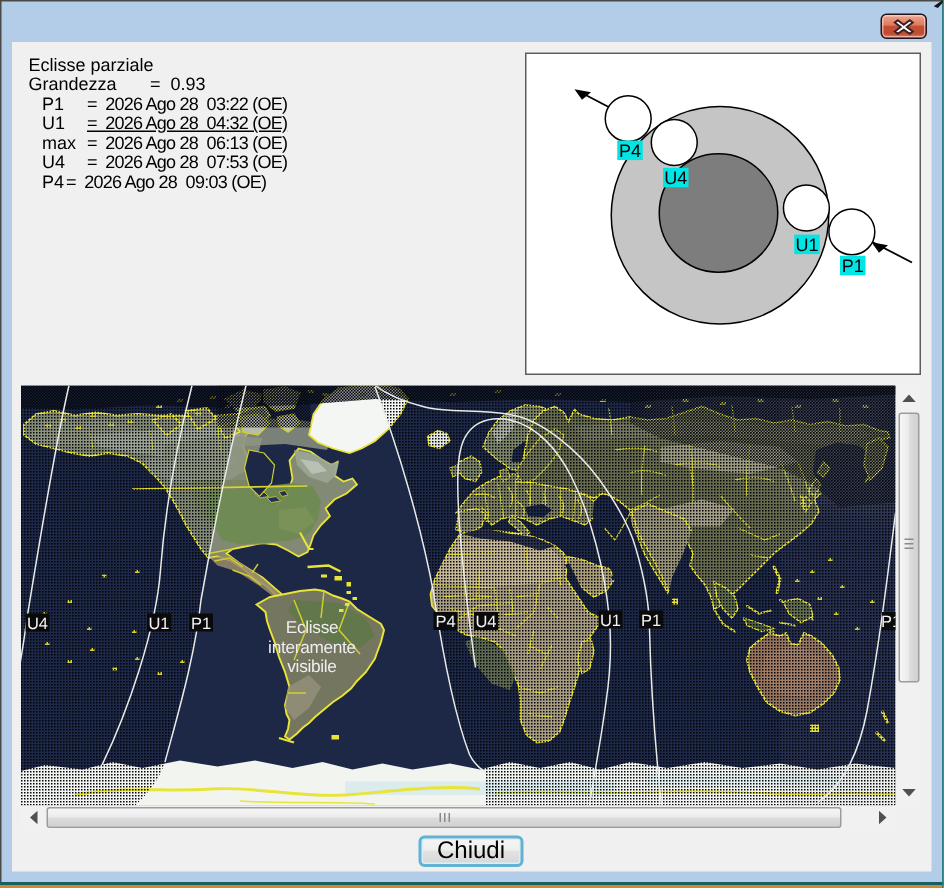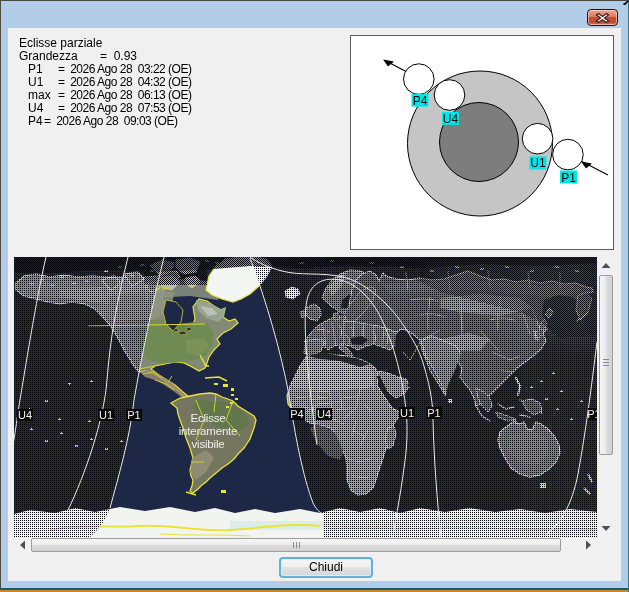--- a/index.html
+++ b/index.html
@@ -16,41 +16,41 @@
 .tealr { position:absolute; left:628px; top:0px; width:1px; height:592px; background:#2c7d84; }
 #info { position:absolute; left:0; top:0; font-size:12px; color:#000; }
 #info div { position:absolute; white-space:pre; }
 #info .v { letter-spacing:-0.5px; }
 #diagbox { position:absolute; left:350px; top:35px; width:264px; height:215px; background:#fff; border:1px solid #5c5c5c; }
 #mapsvg { position:absolute; left:0; top:0; }
 .sb { position:absolute; background:#f1f1f1; }
 .thumb { position:absolute; border:1px solid #9c9c9c; border-radius:2px; }
 .hth { background:linear-gradient(180deg,#f6f6f6 0%,#ececec 45%,#dcdcdc 55%,#d0d0d0 100%); }
 .vth { background:linear-gradient(90deg,#f6f6f6 0%,#ececec 45%,#dcdcdc 55%,#d0d0d0 100%); }
-#chiudi { position:absolute; left:279px; top:557px; width:94px; height:21px; border-radius:4px;
+#chiudi { position:absolute; left:279px; top:557px; width:70px; height:21px; border-radius:4px;
   border:2px solid #62b2d4; box-shadow:inset 0 0 0 1px #d9eef8;
   background:linear-gradient(180deg,#f4f4f4 0%,#efefef 45%,#e2e2e2 50%,#d7d7d7 100%);
-  font-size:12px; color:#000; text-align:center; line-height:17px; }
+  font-size:16px; color:#000; text-align:center; line-height:17px; }
 </style></head>
 <body>
 <div id="win">
  <div id="frame"></div>
  <div id="client"></div>
  <div id="closebtn"><svg width="29" height="15" viewBox="0 0 29 15">
         <path d="M10.5 3.5 L14.5 6.5 L18.5 3.5 L20.5 5 L16.5 8 L20.5 11 L18.5 12.5 L14.5 9.8 L10.5 12.5 L8.5 11 L12.5 8 L8.5 5 Z" fill="#fff" stroke="#3c2026" stroke-width="1.3"></path>
       </svg></div>
 
  <div id="info">
   <div style="left:19px; top:36px;">Eclisse parziale</div>
   <div style="left:19px; top:49px;">Grandezza</div>
       <div style="left:100px; top:49px;">=  0.93</div>
   <div style="left:28px; top:62px;">P1</div>
       <div class="v" style="left:58px; top:62px;">=  2026 Ago 28  03:22 (OE)</div>
   <div style="left:28px; top:75px;">U1</div>
-      <div class="v" style="left:58px; top:75px;">=  2026 Ago 28  04:32 (OE)</div>
+      <div class="v" style="left:58px; top:75px;text-decoration:underline;">=  2026 Ago 28  04:32 (OE)</div>
   <div style="left:28px; top:88px;text-align:right;">max</div>
       <div class="v" style="left:58px; top:88px;text-align:center;">=  2026 Ago 28  06:13 (OE)</div>
   <div style="left:28px; top:101px;">U4</div>
       <div class="v" style="left:58px; top:101px;">=  2026 Ago 28  07:53 (OE)</div>
   <div style="left:28px; top:114px;">P4</div>
       <div class="v" style="left:44px; top:114px;">=  2026 Ago 28  09:03 (OE)</div>
  </div>
 
  <div id="diagbox"></div>
  <svg id="mapsvg" width="629" height="592" viewBox="0 0 629 592" font-family="Liberation Sans, sans-serif">

